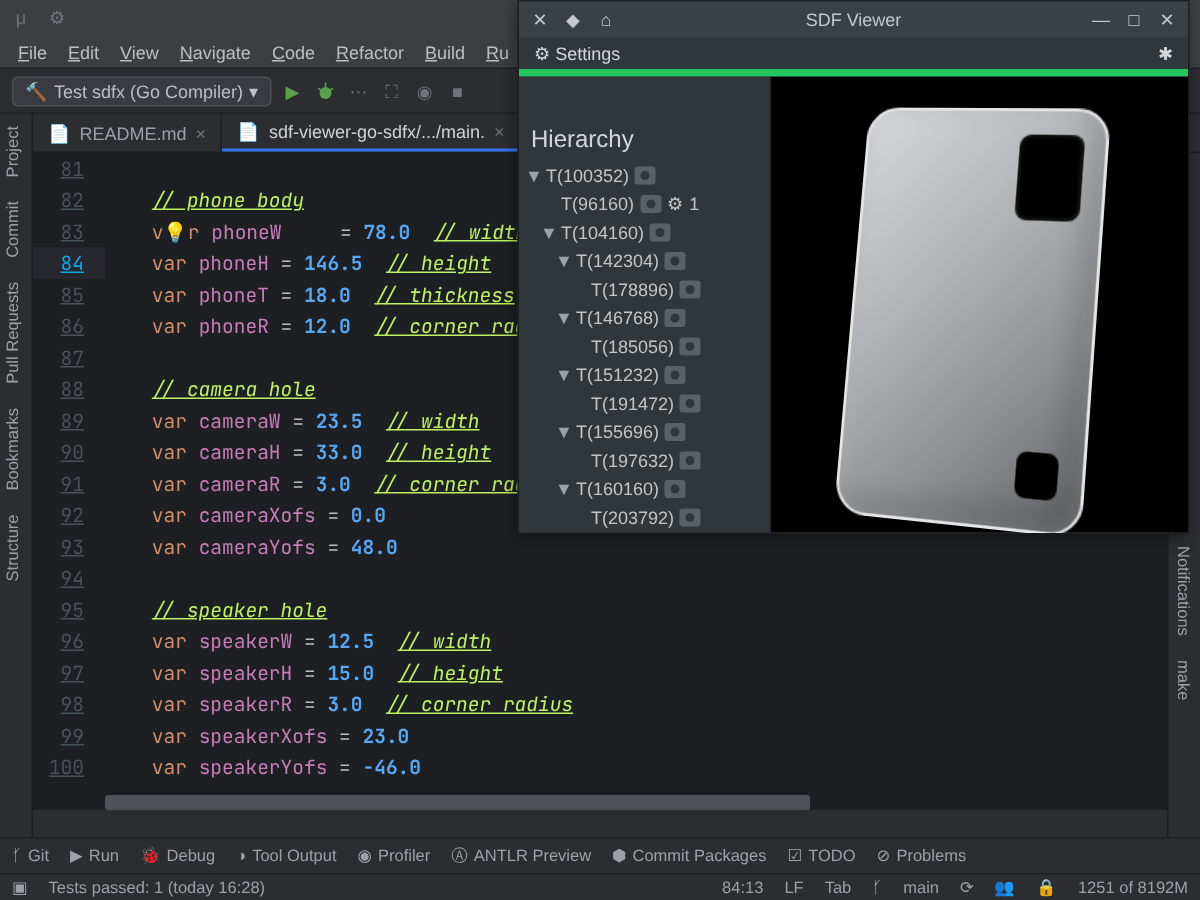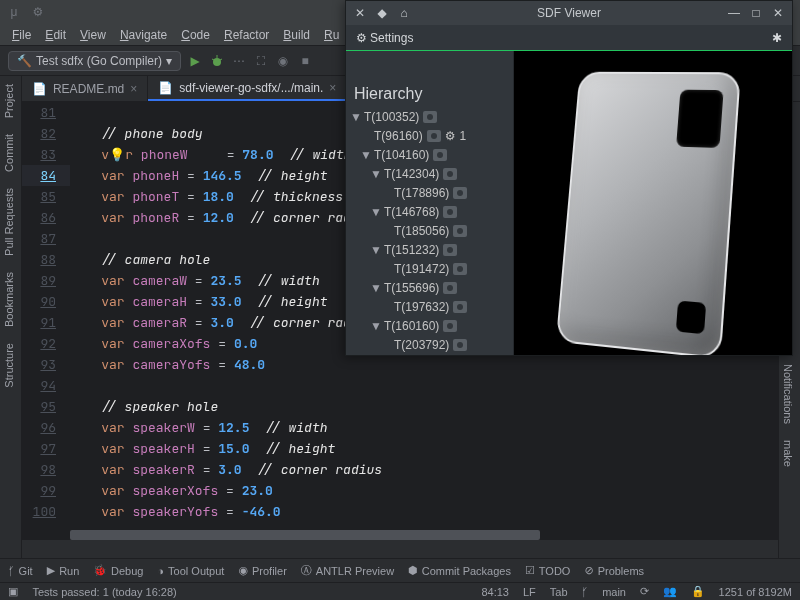--- a/index.html
+++ b/index.html
@@ -122,23 +122,23 @@
 }
 .lineno {
   width: 48px;
   text-align: right;
   padding-right: 14px;
   color: #4b5059;
   background: #1e1f22;
   user-select: none;
   text-decoration: underline;
 }
-.lineno.current { color: #7dd3fc; background: #26282e; }
+.lineno.current { color: #0ea5e9; background: #26282e; }
 .code { white-space: pre; }
-.code .cm { color: #e5e5e5; font-style: italic; }
+.code .cm { color: #bef264; font-style: italic; text-decoration: underline; }
 .code .kw { color: #cf8e6d; }
 .code .id { color: #c77dbb; }
 .code .op { color: #bcbec4; }
 .code .num { color: #56a8f5; font-weight: bold; }
 .code .bulb { color: #f2c55c; }
 .editor-hscroll {
   position: absolute;
   left: 48px; right: 0; bottom: 0;
   height: 10px;
   background: #1e1f22;
@@ -203,21 +203,21 @@
   display: inline-flex; align-items: center; justify-content: center;
   color: #c4c8cc;
 }
 .sdf-toolbar {
   height: 26px;
   background: #31363b;
   display: flex;
   align-items: center;
   padding: 0 10px;
   justify-content: space-between;
-  border-bottom: 1px solid #22c55e;
+  border-bottom: 5px solid #22c55e;
   color: #d4d7da;
 }
 .sdf-body {
   flex: 1;
   display: flex;
   overflow: hidden;
 }
 .sdf-tree {
   width: 168px;
   background: #31363b;

